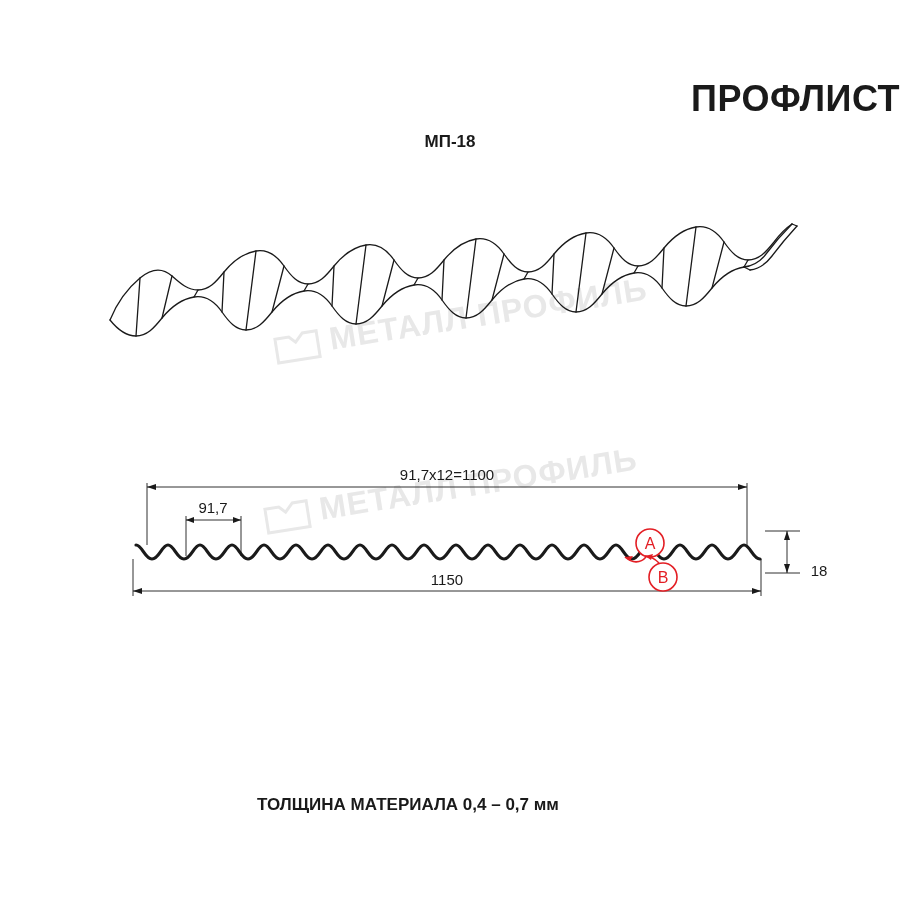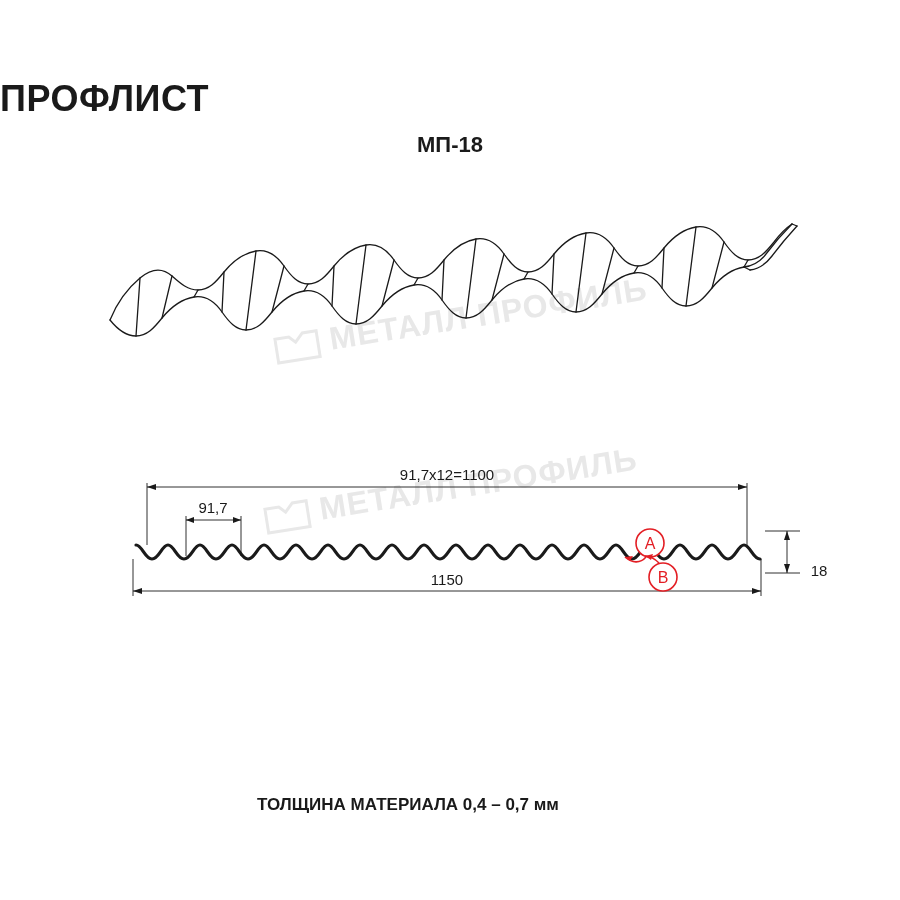--- a/index.html
+++ b/index.html
@@ -17,33 +17,33 @@
   }
   .page {
     position: absolute;
     inset: 0;
   }
   .title {
     position: absolute;
     top: 78px;
     left: 0;
     width: 900px;
-    text-align: left;
+    text-align: right;
     font-size: 36px;
     font-weight: bold;
     letter-spacing: 0.5px;
     color: #1a1a1a;
   }
   .subtitle {
     position: absolute;
     top: 132px;
     left: 0;
     width: 900px;
     text-align: center;
-    font-size: 22px;
+    font-size: 17px;
     font-weight: bold;
     color: #1a1a1a;
   }
   .footnote {
     position: absolute;
     top: 795px;
     left: 0;
     width: 816px;
     text-align: center;
     font-size: 17px;

